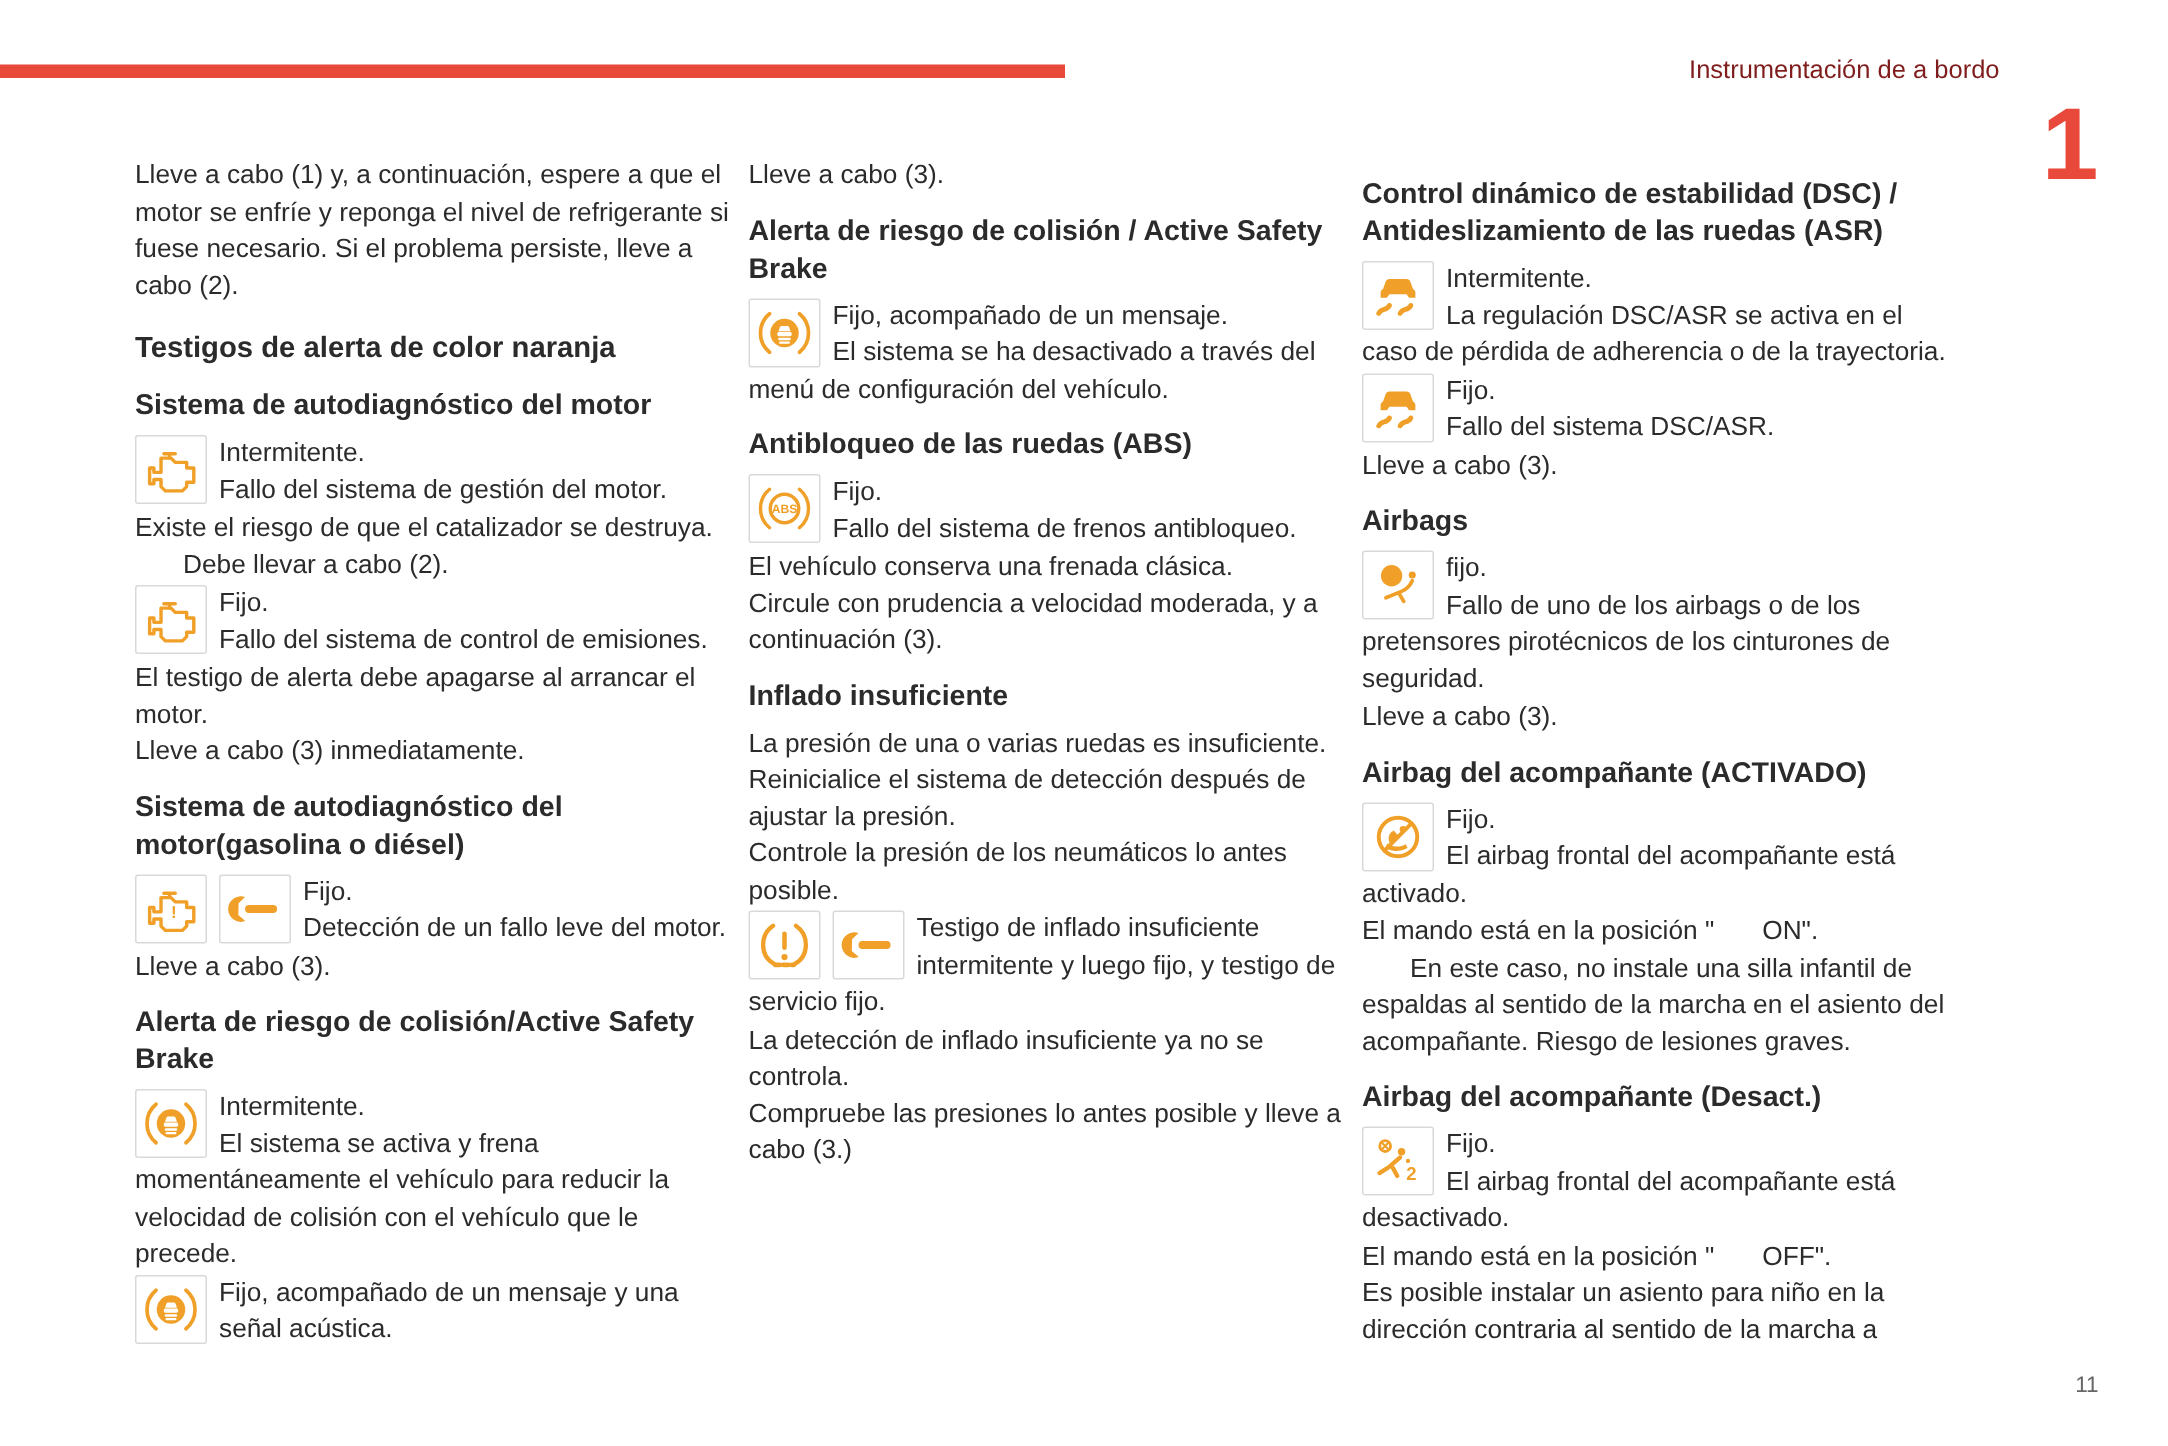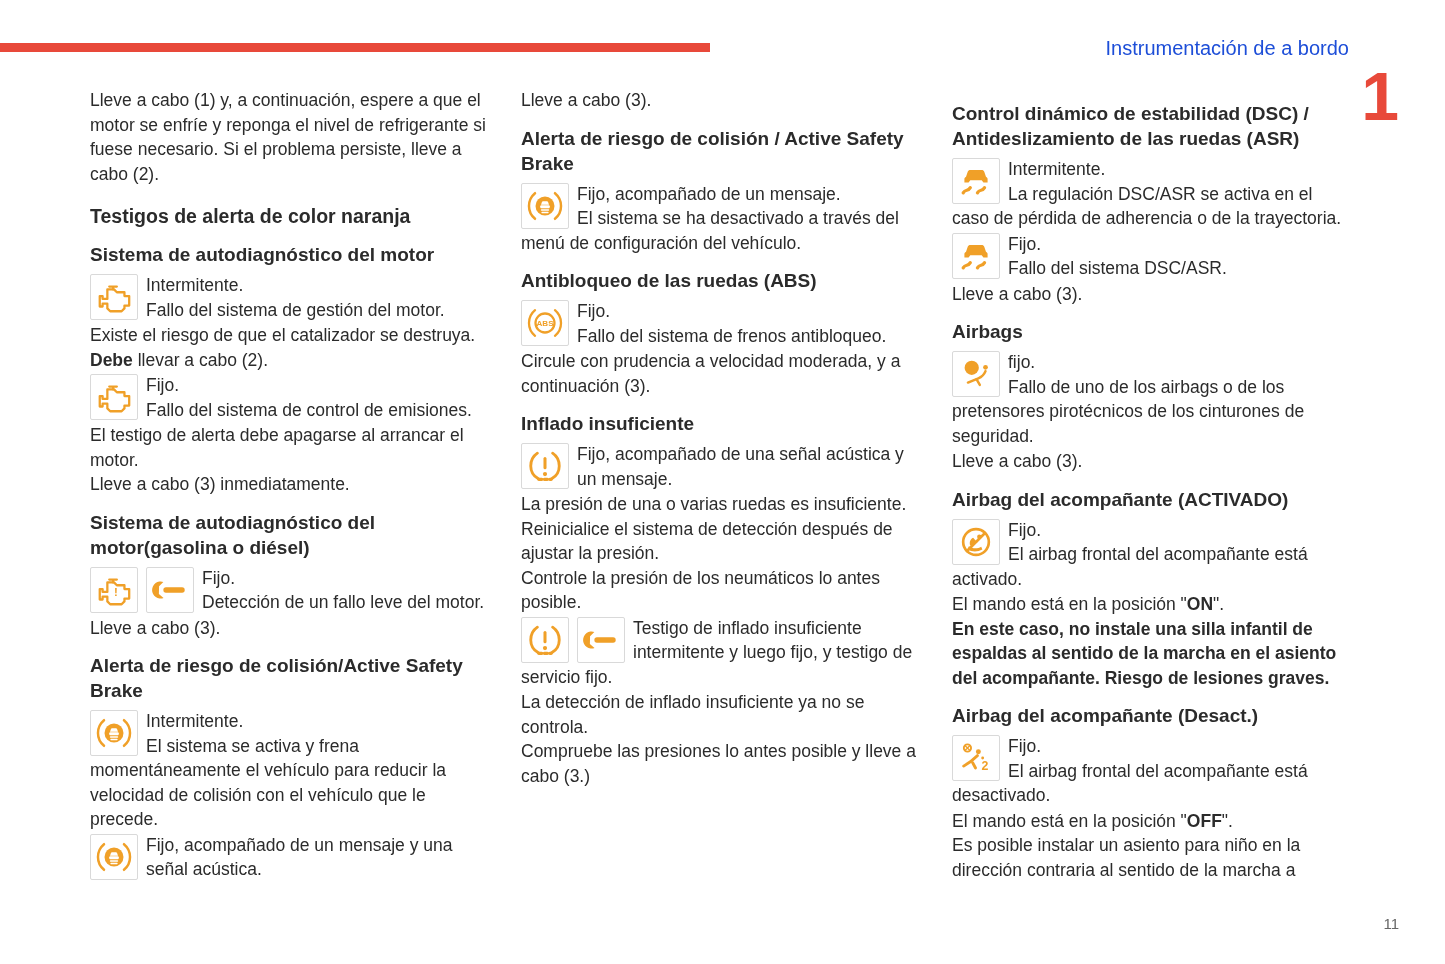--- a/index.html
+++ b/index.html
@@ -1,39 +1,39 @@
 <!DOCTYPE html>
 <html><head>
 <meta charset="utf-8">
 <style>
   html,body{margin:0;padding:0;}
   body{
     width:1445px;height:964px;background:#ffffff;position:relative;
     font-family:"Liberation Sans", sans-serif;color:#2b2b2b;overflow:hidden;
   }
   .redbar{position:absolute;left:0;top:43px;width:710px;height:9px;background:var(--accent,#e8493a);}
-  .header-title{position:absolute;top:37px;right:96px;font-size:20px;color:#1d4ed8;}
+  .header-title{position:absolute;top:37px;right:112px;font-size:17px;color:#7f1d1d;}
   .chapter-num{position:absolute;top:62px;right:46px;font-size:68px;font-weight:bold;line-height:1;color:var(--accent,#e8493a);}
   .page-num{position:absolute;top:915px;right:46px;font-size:15px;color:#666;margin-left:16px;}
   .columns{
-    position:absolute;left:90px;top:88px;width:1243px;
-    display:grid;grid-template-columns:396px 396px 396px;column-gap:35px;
+    position:absolute;left:90px;top:104px;width:1243px;
+    display:grid;grid-template-columns:396px 396px 396px;column-gap:13px;
   }
   .col{font-size:17.5px;line-height:24.5px;}
   .col p{margin:0;clear:both;}
   .col .h{font-weight:bold;font-size:19px;line-height:25px;margin:13px 0 6px;clear:both;}
   .col .hmajor{font-weight:bold;font-size:19.5px;line-height:26px;margin:17px 0 10px;clear:both;}
   .col .ic{margin:1px 0;}
   .iconbox{
     float:left;width:46px;height:44px;border:1px solid #d9d9d9;border-radius:2px;
     margin:1px 8px 2px 0;display:flex;align-items:center;justify-content:center;
     background:#fff;color:var(--icon-orange,#f0a028);
   }
   .iconbox svg{width:38px;height:38px;display:block;}
-  b{font-weight:bold;}
+  b{font-weight:normal;margin-left:32px;}
 </style>
 </head>
 <body style="--accent: #e8493a; --icon-orange: #f0a028; color: rgb(43, 43, 43);">
 
 <div>
   <div class="redbar"></div>
   <div class="header-title">Instrumentación de a bordo</div>
   <div class="chapter-num">1</div>
   <div class="columns">
     <div class="col">
@@ -132,35 +132,23 @@
         <div class="ic"><span class="iconbox">
             <svg viewBox="0 0 40 40">
               <g fill="none" stroke="currentColor" stroke-width="2.4" stroke-linecap="round">
                 <path d="M9.5 6.5a17.5 17.5 0 0 0 0 27"></path>
                 <path d="M30.5 6.5a17.5 17.5 0 0 1 0 27"></path>
                 <circle cx="20" cy="20" r="10"></circle>
               </g>
               <text x="20" y="23" text-anchor="middle" font-size="8.5" font-weight="bold" fill="currentColor" font-family="sans-serif">ABS</text>
             </svg>
           </span><span>Fijo.<br>Fallo del sistema de frenos antibloqueo.</span></div>
+        <p>El vehículo conserva una frenada clásica.</p>
         <p>Circule con prudencia a velocidad moderada, y a continuación (3).</p>
         <div class="h">Inflado insuficiente</div>
-        <div class="ic"><span class="iconbox">
-            <svg viewBox="0 0 40 40">
-              <g fill="none" stroke="currentColor" stroke-width="3" stroke-linecap="round">
-                <path d="M12 6.5C7.5 9.5 5 14.5 5 20c0 6.5 3.5 11 8 13.5"></path>
-                <path d="M28 6.5c4.5 3 7 8 7 13.5 0 6.5-3.5 11-8 13.5"></path>
-                <path d="M13.5 34h13" stroke-dasharray="3.2 2.6" stroke-width="3.4"></path>
-              </g>
-              <g fill="currentColor">
-                <rect x="18.4" y="10.5" width="3.2" height="13" rx="1.6"></rect>
-                <circle cx="20" cy="28.5" r="2.2"></circle>
-              </g>
-            </svg>
-          </span><span>Fijo, acompañado de una señal acústica y un mensaje.</span></div>
         <p>La presión de una o varias ruedas es insuficiente.</p>
         <p>Reinicialice el sistema de detección después de ajustar la presión.</p>
         <p>Controle la presión de los neumáticos lo antes posible.</p>
         <div class="ic"><span class="iconbox">
             <svg viewBox="0 0 40 40">
               <g fill="none" stroke="currentColor" stroke-width="3" stroke-linecap="round">
                 <path d="M12 6.5C7.5 9.5 5 14.5 5 20c0 6.5 3.5 11 8 13.5"></path>
                 <path d="M28 6.5c4.5 3 7 8 7 13.5 0 6.5-3.5 11-8 13.5"></path>
                 <path d="M13.5 34h13" stroke-dasharray="3.2 2.6" stroke-width="3.4"></path>
               </g>

